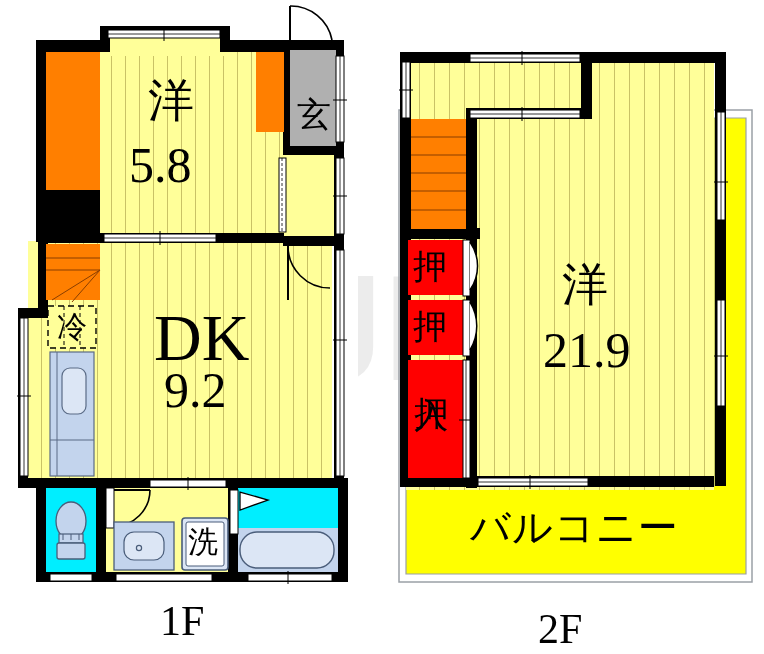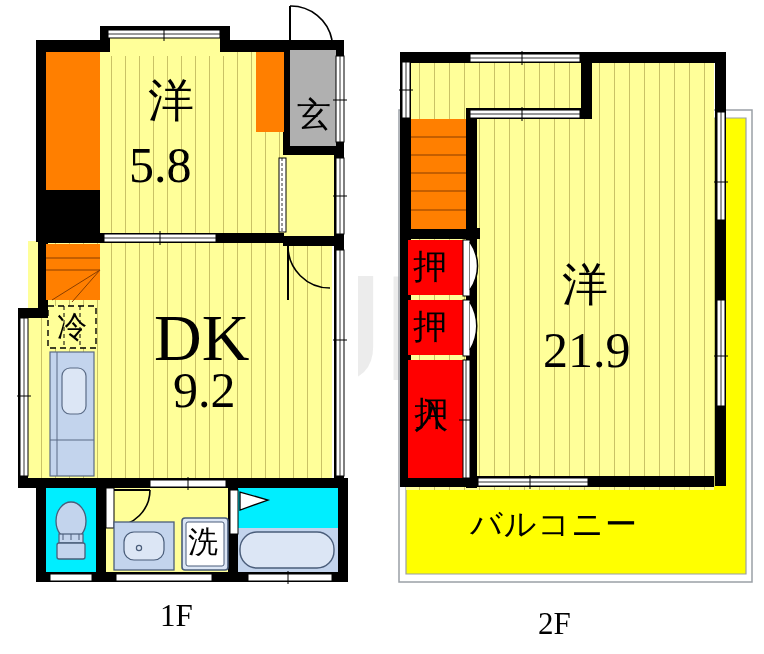--- a/index.html
+++ b/index.html
@@ -2,26 +2,26 @@
 <html><head>
 <meta charset="utf-8">
 <title>Floor Plan</title>
 <style>
   html,body{margin:0;padding:0;background:#ffffff;}
   body{width:764px;height:654px;position:relative;overflow:hidden;
        font-family:"Liberation Serif","DejaVu Serif",serif;}
   #plan{position:absolute;left:0;top:0;width:764px;height:654px;}
   .lbl{position:absolute;font-family:"Liberation Serif","DejaVu Serif",serif;
        color:#000;white-space:nowrap;line-height:1;}
-  .floor-tag{font-size:31px;font-weight:400;}
+  .floor-tag{font-size:42px;font-weight:400;}
   .room-jp{font-size:46px;font-weight:400;}
   .room-num{font-size:50px;font-weight:400;}
   .kanji-sm{font-size:30px;}
   .kanji-md{font-size:34px;}
-  .balc{font-size:32px;letter-spacing:1px;}
+  .balc{font-size:40px;letter-spacing:1px;}
 </style>
 </head>
 <body>
 
 <svg id="plan" viewBox="0 0 764 654" xmlns="http://www.w3.org/2000/svg">
 
   <defs>
     <pattern id="boards" width="14" height="10" patternUnits="userSpaceOnUse">
       <rect width="14" height="10" fill="#FFFF99"></rect>
       <line x1="13.5" y1="0" x2="13.5" y2="10" stroke="#C9C266" stroke-width="1"></line>
@@ -296,21 +296,21 @@
       <line x1="478" y1="482" x2="588" y2="482" stroke="#000" stroke-width="0.8"></line>
       <line x1="530" y1="475" x2="530" y2="489" stroke="#000" stroke-width="1"></line>
     </g>
   </g>
 </svg>
 
 <div class="lbl room-jp" style="left:148px;top:78px;">洋</div>
 <div class="lbl room-num" style="left:129px;top:140px;">5.8</div>
 
 <div class="lbl" style="left:154px;top:305px;font-size:66px;">DK</div>
-<div class="lbl room-num" style="left:173px;top:365px;">9.2</div>
+<div class="lbl room-num" style="left:164px;top:365px;">9.2</div>
 
 <div class="lbl kanji-md" style="left:297px;top:98px;">玄</div>
 <div class="lbl kanji-sm" style="left:57px;top:312px;">冷</div>
 <div class="lbl kanji-sm" style="left:188px;top:527px;">洗</div>
 
 <div class="lbl room-jp" style="left:562px;top:262px;">洋</div>
 <div class="lbl room-num" style="left:543px;top:325px;">21.9</div>
 
 <div class="lbl balc" style="left:470px;top:508px;">バルコニー</div>
 

